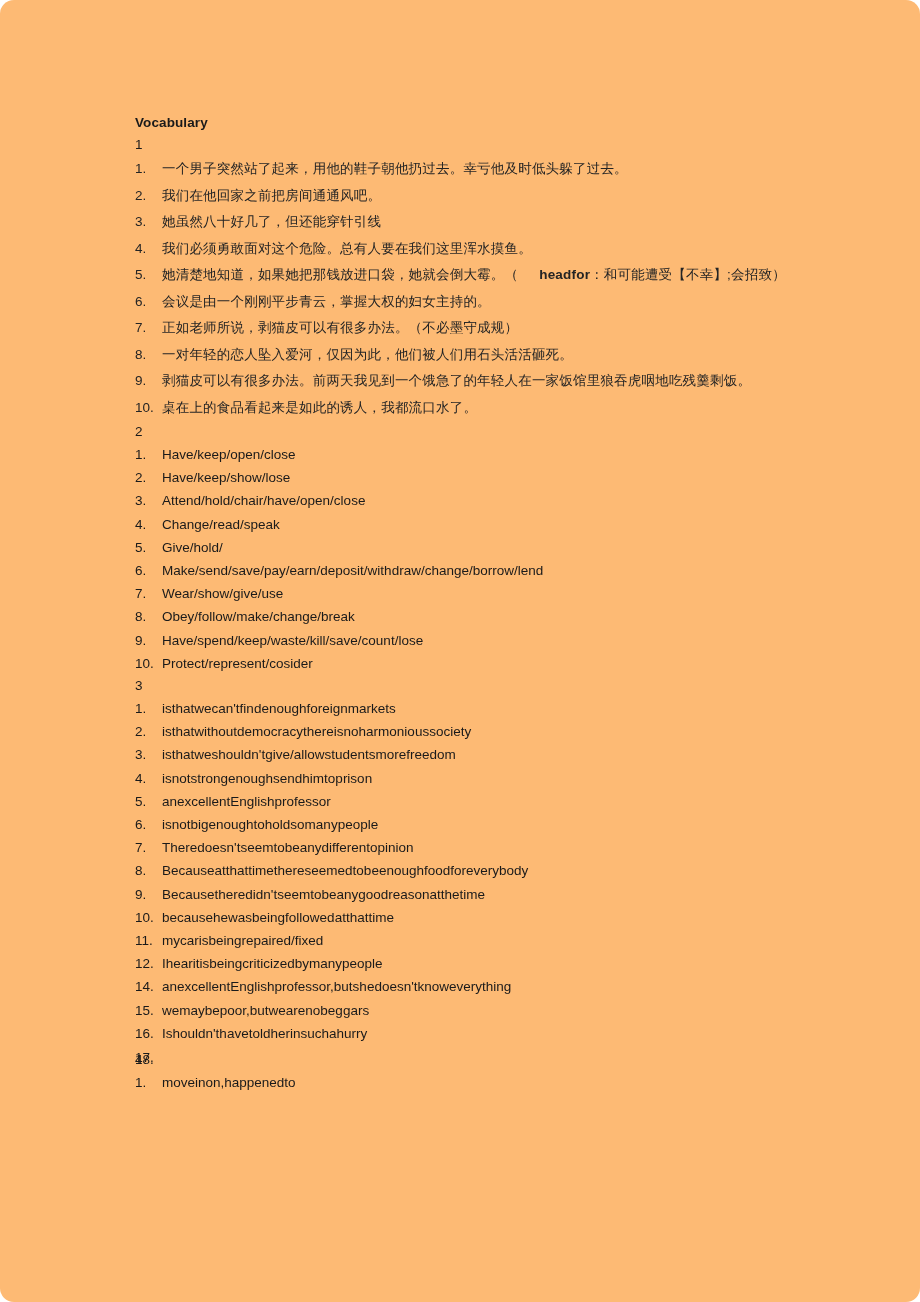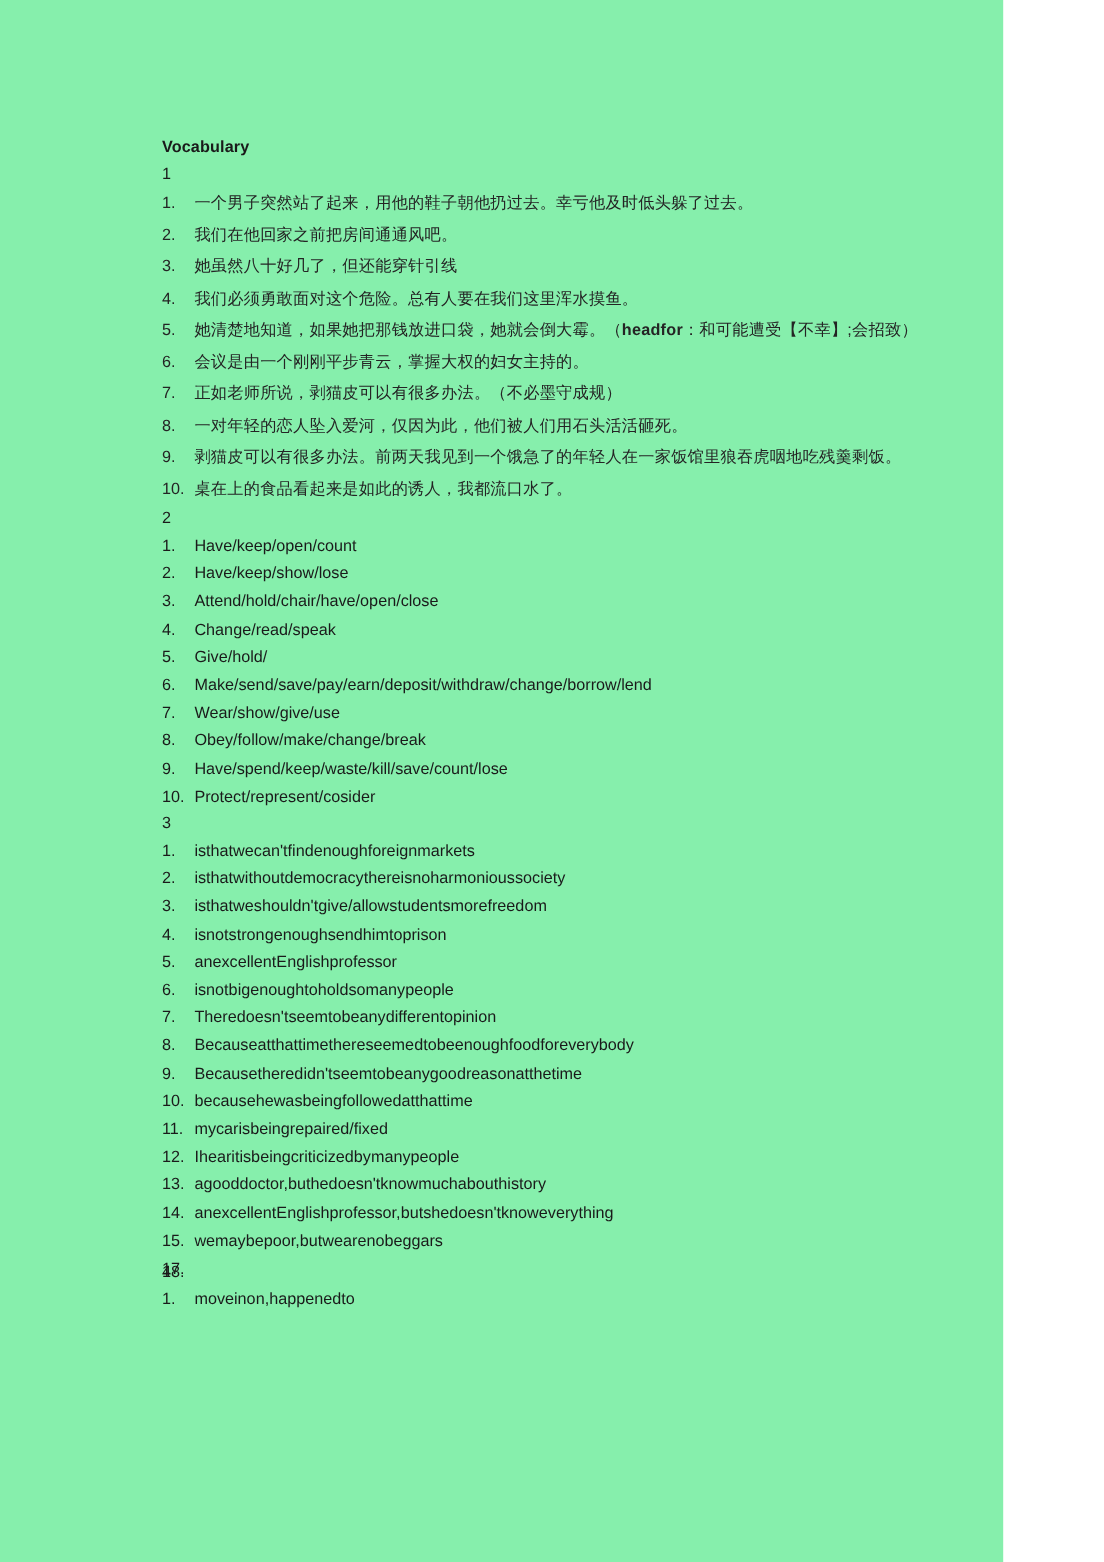--- a/index.html
+++ b/index.html
@@ -11,24 +11,25 @@
     width: 920px;
     height: 1302px;
     position: relative;
     font-family: "Liberation Sans", "DejaVu Sans", sans-serif;
     color: #1a1a1a;
     -webkit-font-smoothing: antialiased;
   }
   .page {
     position: absolute;
     left: 0; top: 0;
-    width: 836px;
+    width: 920px;
     height: 1302px;
-    background: #86efac;
+    background: #fdba74;
     overflow: hidden;
+    border-radius: 14px;
   }
   .content {
     position: absolute;
     left: 135px;
     top: 112px;
     width: 660px;
   }
   .doc-title {
     font-size: 13.5px;
     font-weight: bold;
@@ -74,21 +75,21 @@
     letter-spacing: 0.2px;
   }
   ol.list.en > li {
     line-height: 23.2px;
   }
   
   ol.list.en > li.loose {
     line-height: 26px;
     padding-top: 2px;
   }
-  b, strong { font-weight: bold; }
+  b, strong { font-weight: bold; margin-left: 21px; }
 </style>
 </head>
 <body>
 
 <div class="page">
   <div class="content">
 
     <div class="doc-title">Vocabulary</div>
 
     <div class="section-marker">1</div>
@@ -132,21 +133,21 @@
       <li>
           <span class="num">10.</span>
           <span class="txt">桌在上的食品看起来是如此的诱人，我都流口水了。</span>
         </li>
     </ol>
 
     <div class="section-marker">2</div>
     <ol class="list en">
       <li>
           <span class="num">1.</span>
-          <span class="txt">Have/keep/open/count</span>
+          <span class="txt">Have/keep/open/close</span>
         </li>
       <li>
           <span class="num">2.</span>
           <span class="txt">Have/keep/show/lose</span>
         </li>
       <li>
           <span class="num">3.</span>
           <span class="txt">Attend/hold/chair/have/open/close</span>
         </li>
       <li>
@@ -223,31 +224,31 @@
         </li>
       <li>
           <span class="num">11.</span>
           <span class="txt">mycarisbeingrepaired/fixed</span>
         </li>
       <li>
           <span class="num">12.</span>
           <span class="txt">Ihearitisbeingcriticizedbymanypeople</span>
         </li>
       <li>
-          <span class="num">13.</span>
-          <span class="txt">agooddoctor,buthedoesn'tknowmuchabouthistory</span>
-        </li>
-      <li>
           <span class="num">14.</span>
           <span class="txt">anexcellentEnglishprofessor,butshedoesn'tknoweverything</span>
         </li>
       <li>
           <span class="num">15.</span>
           <span class="txt">wemaybepoor,butwearenobeggars</span>
         </li>
+      <li>
+          <span class="num">16.</span>
+          <span class="txt">Ishouldn'thavetoldherinsuchahurry</span>
+        </li>
       <li class="loose">
           <span class="num">17.</span>
         </li>
       <li class="loose">
           <span class="num">18.</span>
         </li>
     </ol>
 
     <div class="section-marker">4</div>
     <ol class="list en">

